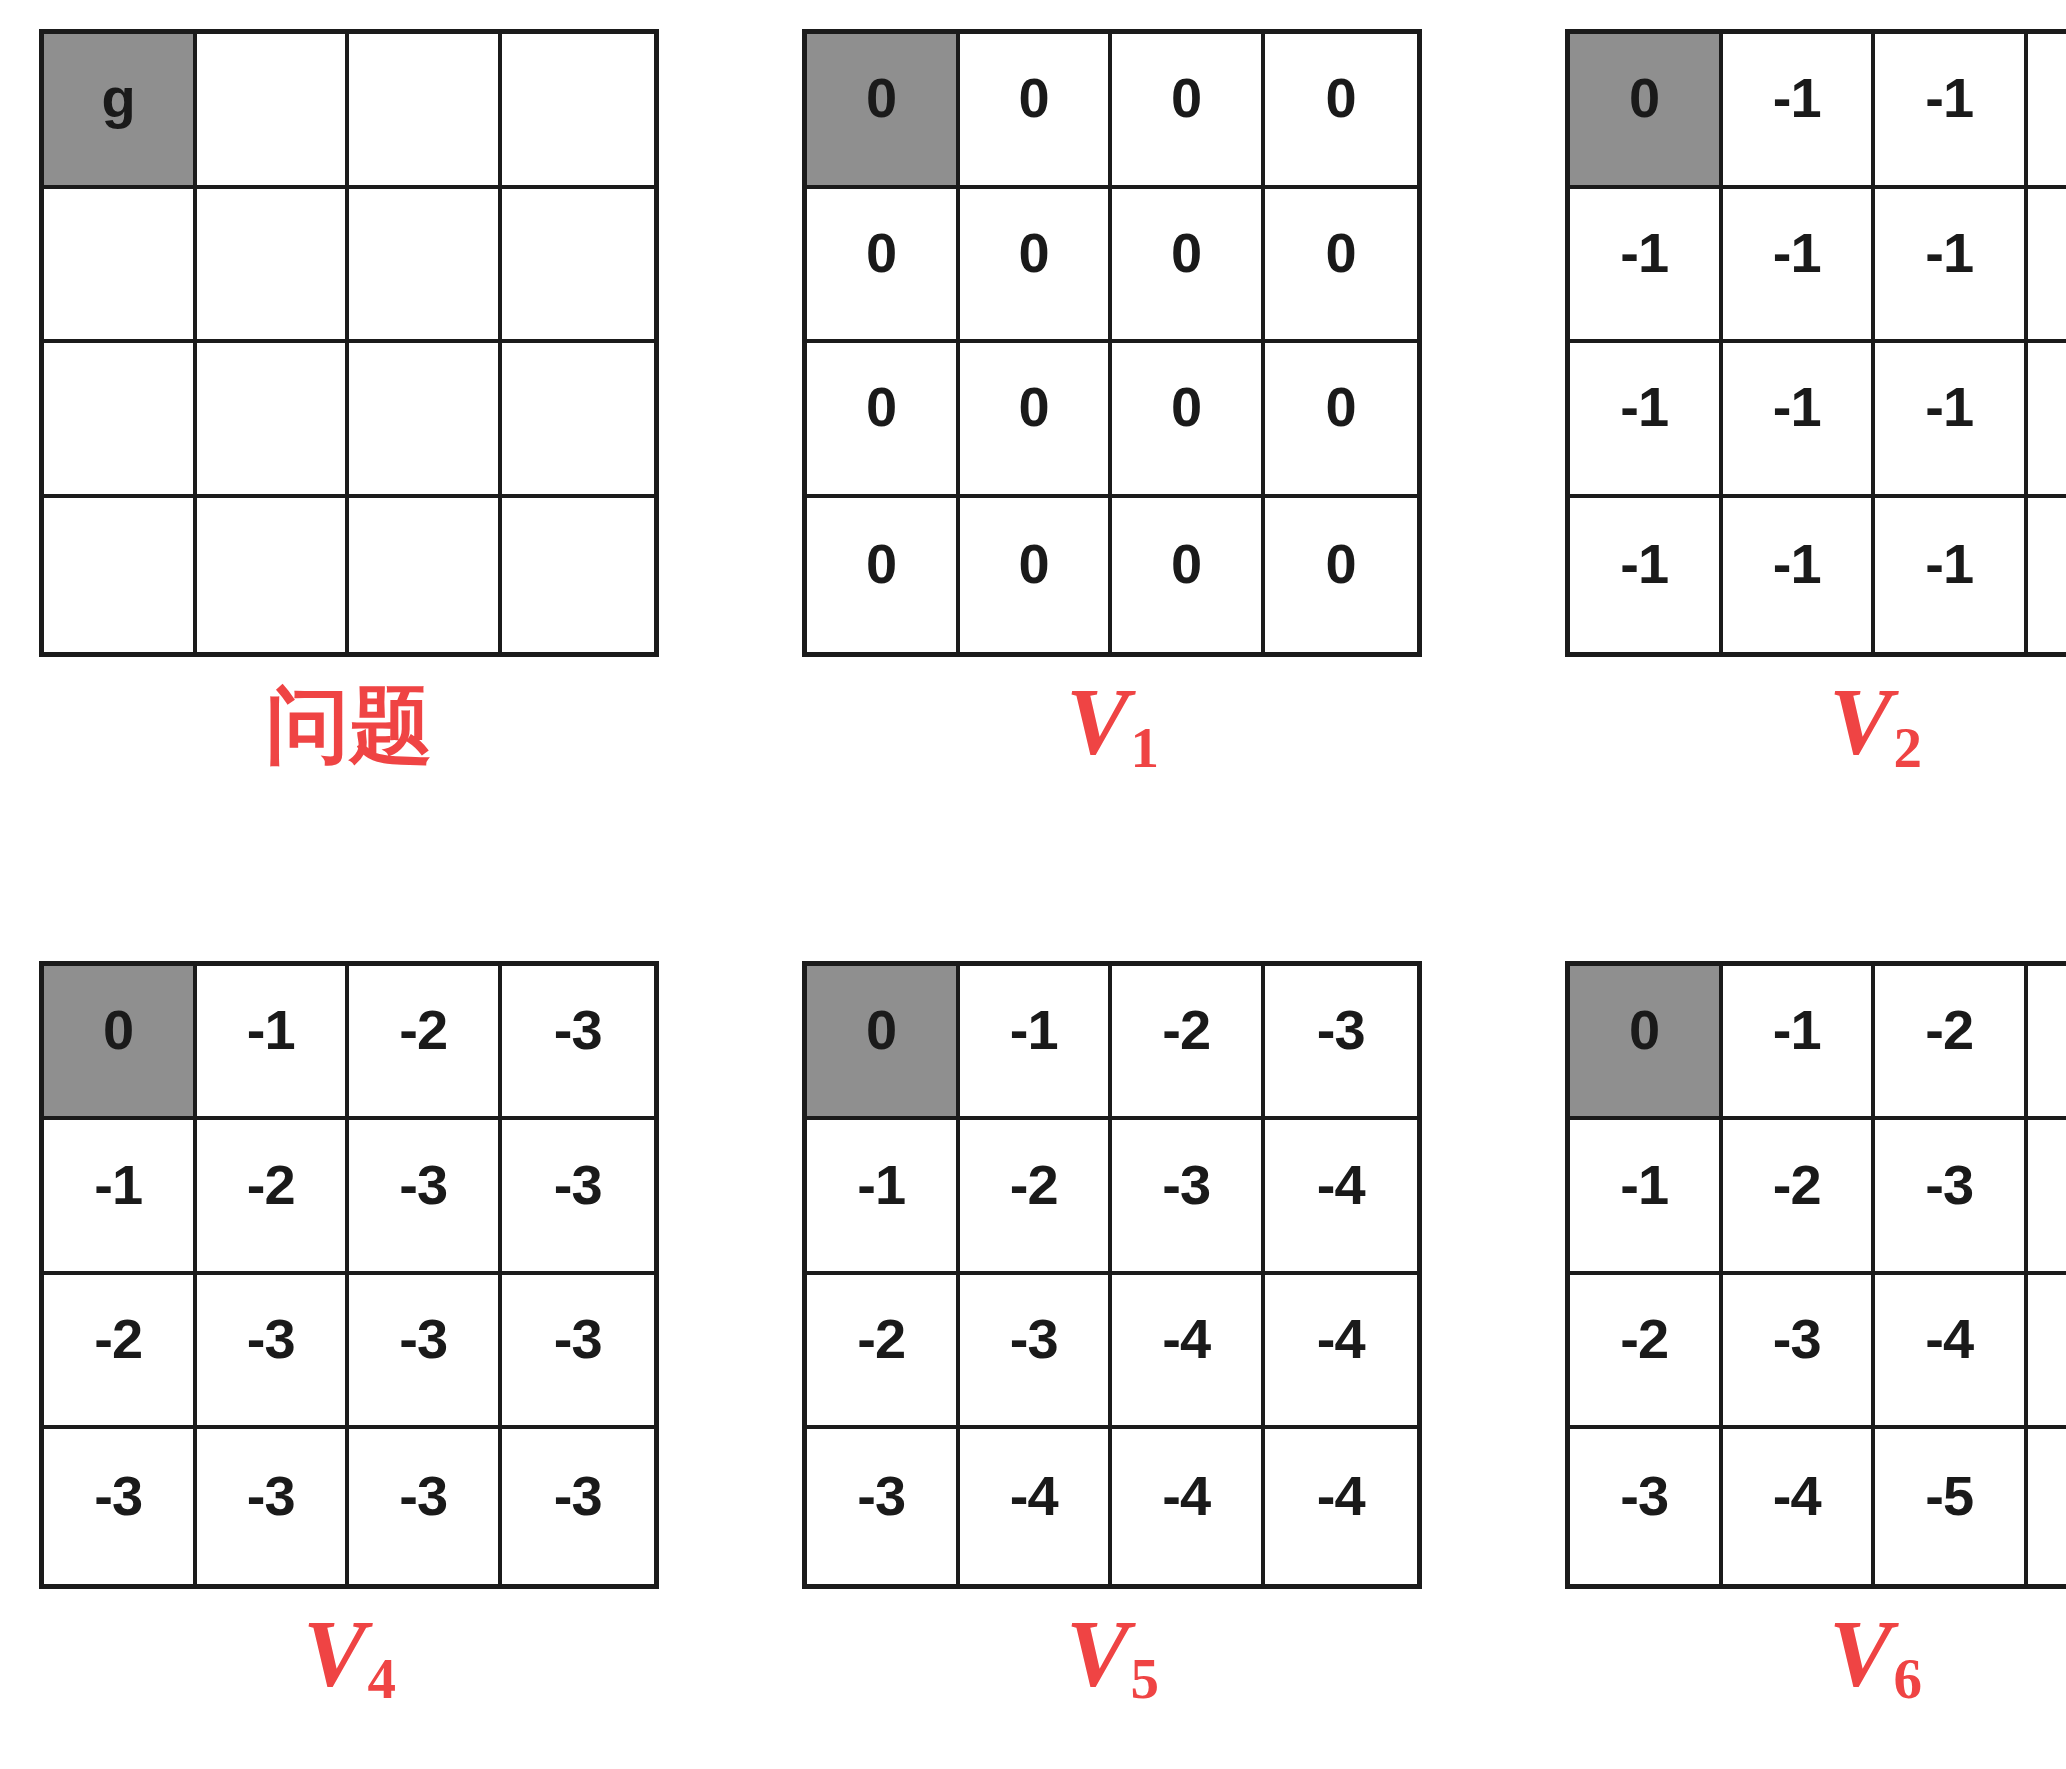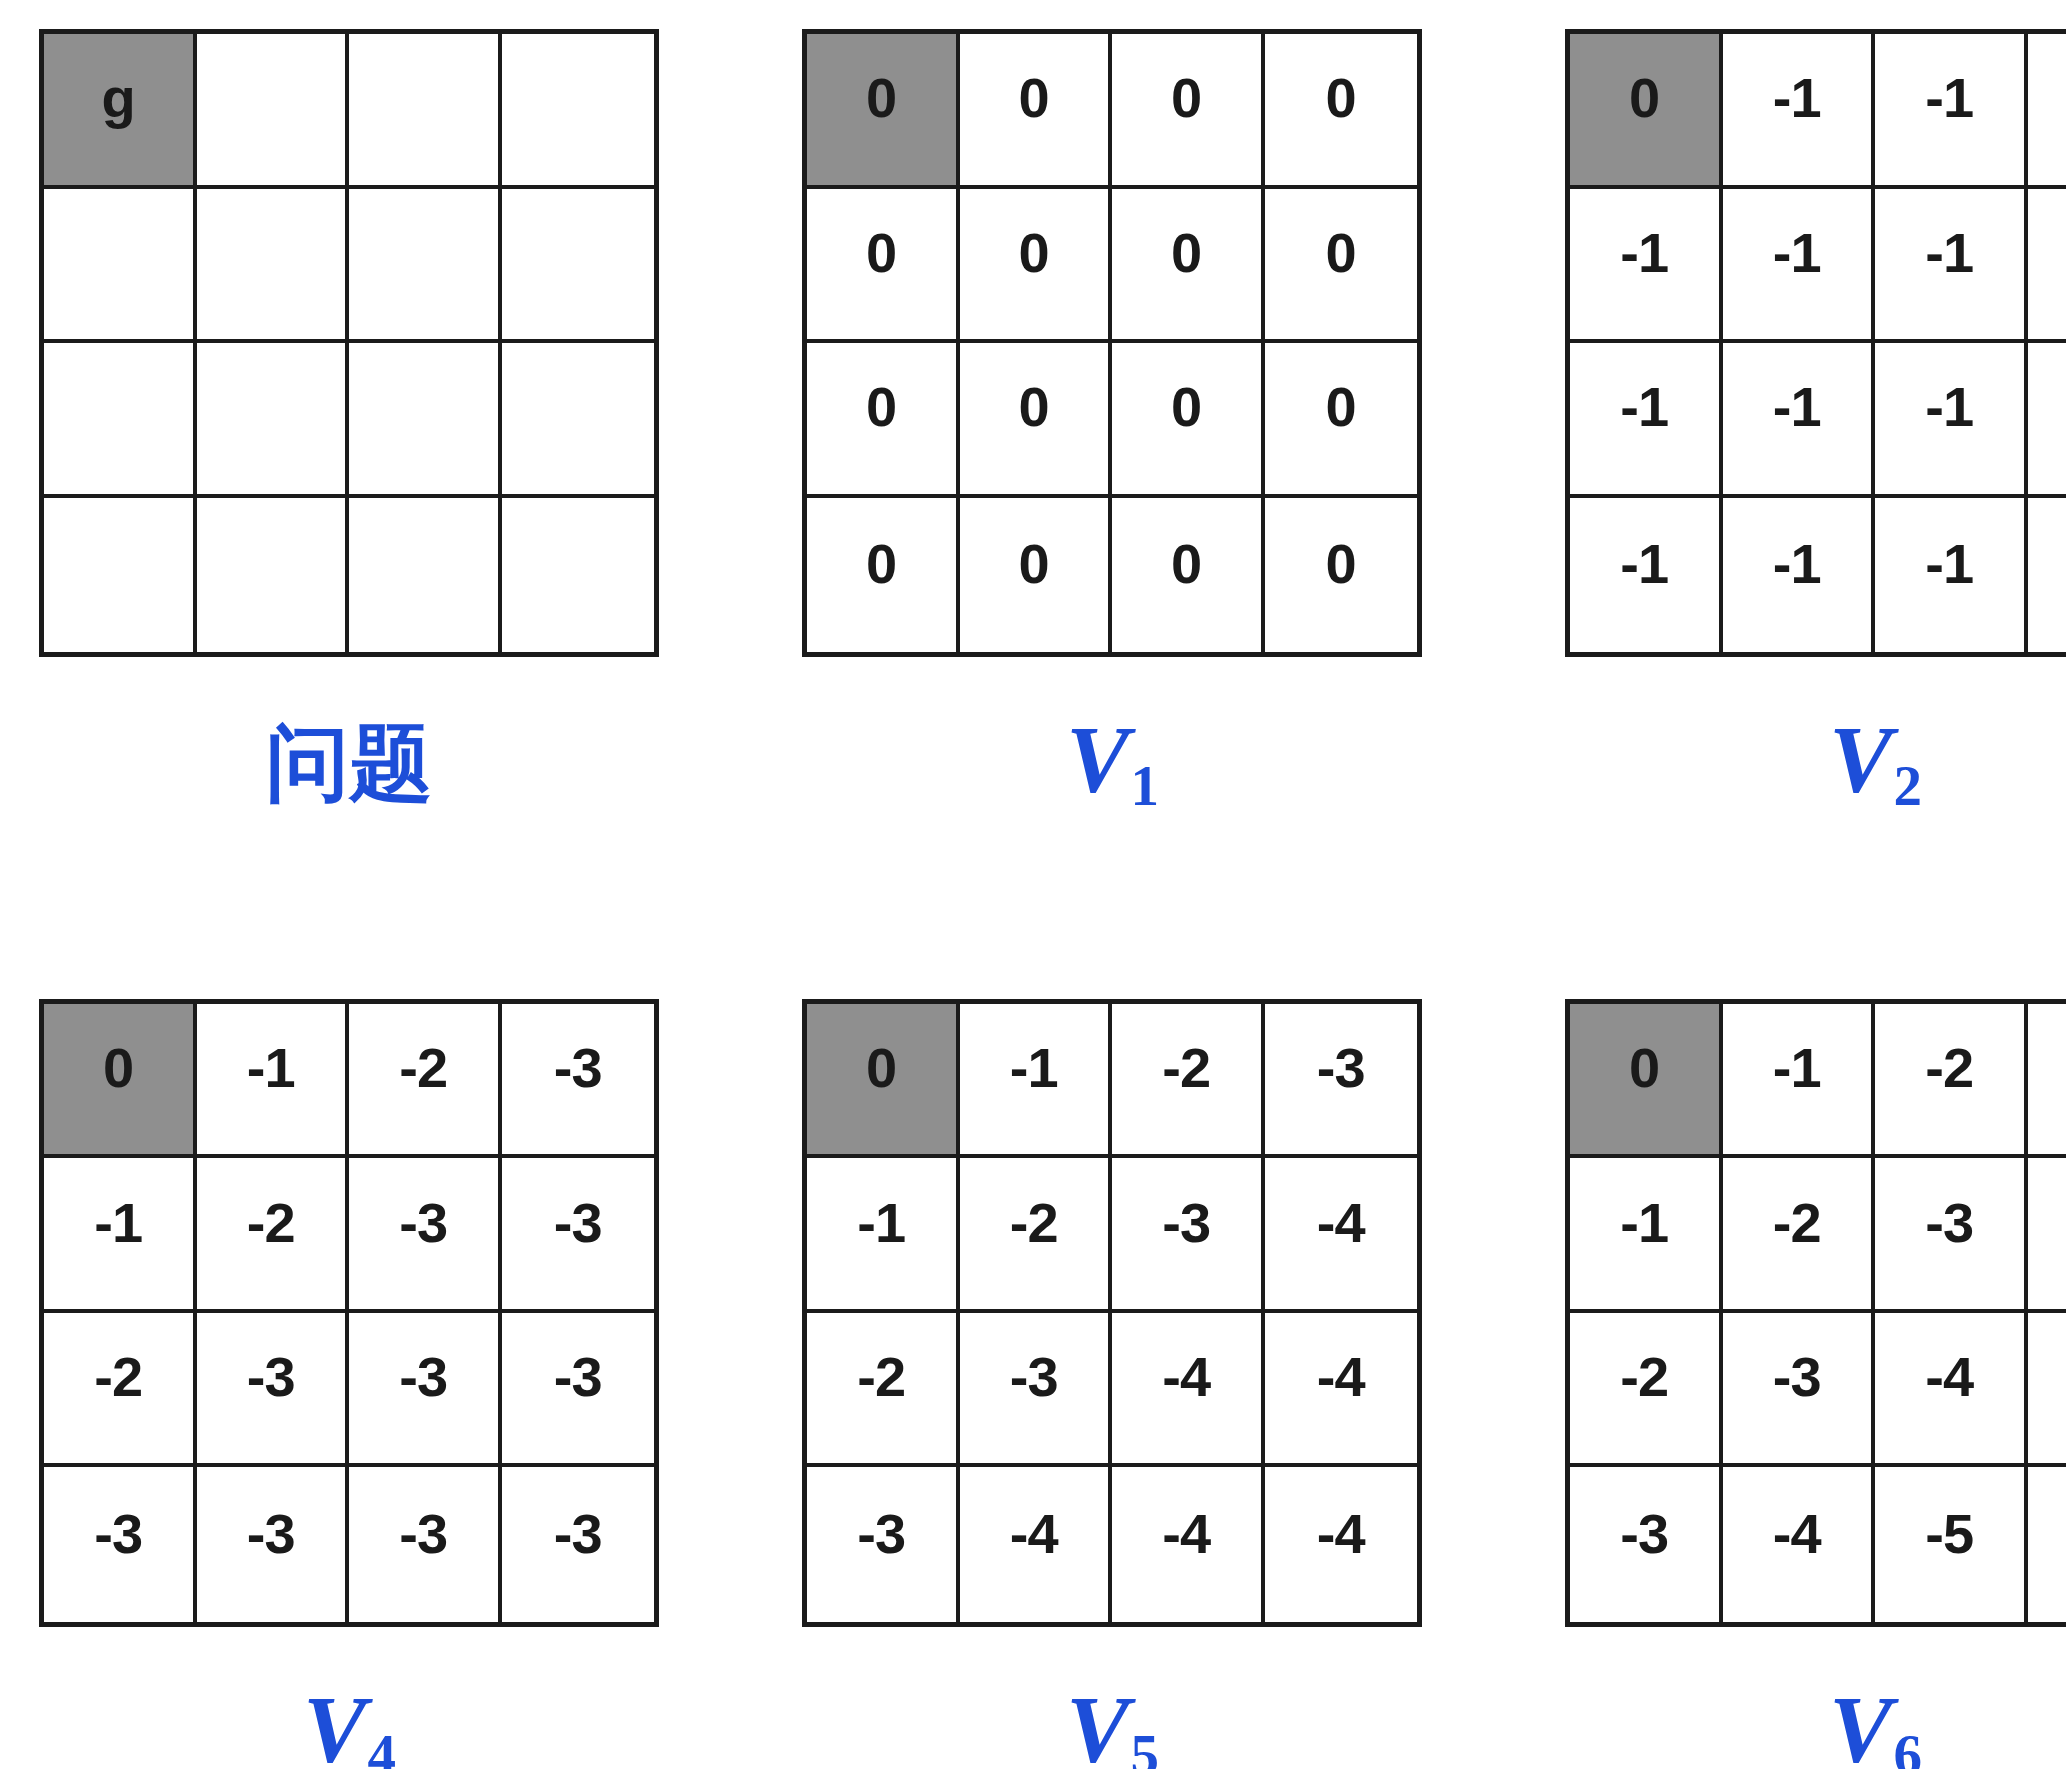--- a/index.html
+++ b/index.html
@@ -38,25 +38,25 @@
     border-bottom:4.1px solid var(--line);
     display:flex;align-items:center;justify-content:center;
     padding-bottom:23px;
     font-size:56px;font-weight:bold;color:var(--ink);
     letter-spacing:-0.8px;
   }
   .cell:nth-child(4n){border-right:none;}
   .cell:nth-child(n+13){border-bottom:none;}
   .cell.goal{background:var(--goal);}
   .caption{
-    margin-top:54px;
+    margin-top:16px;
     font-family:"Liberation Serif","DejaVu Serif",serif;
     font-size:95px;line-height:1.05;
     font-weight:bold;font-style:italic;
-    color:#1d4ed8;
+    color:#ef4444;
     white-space:nowrap;
   }
   .cap-sub{
     font-style:normal;
     font-size:0.6em;
     position:relative;top:0.22em;left:0.02em;
   }
   .cap-cjk{
     font-style:normal;
     font-size:0.88em;

